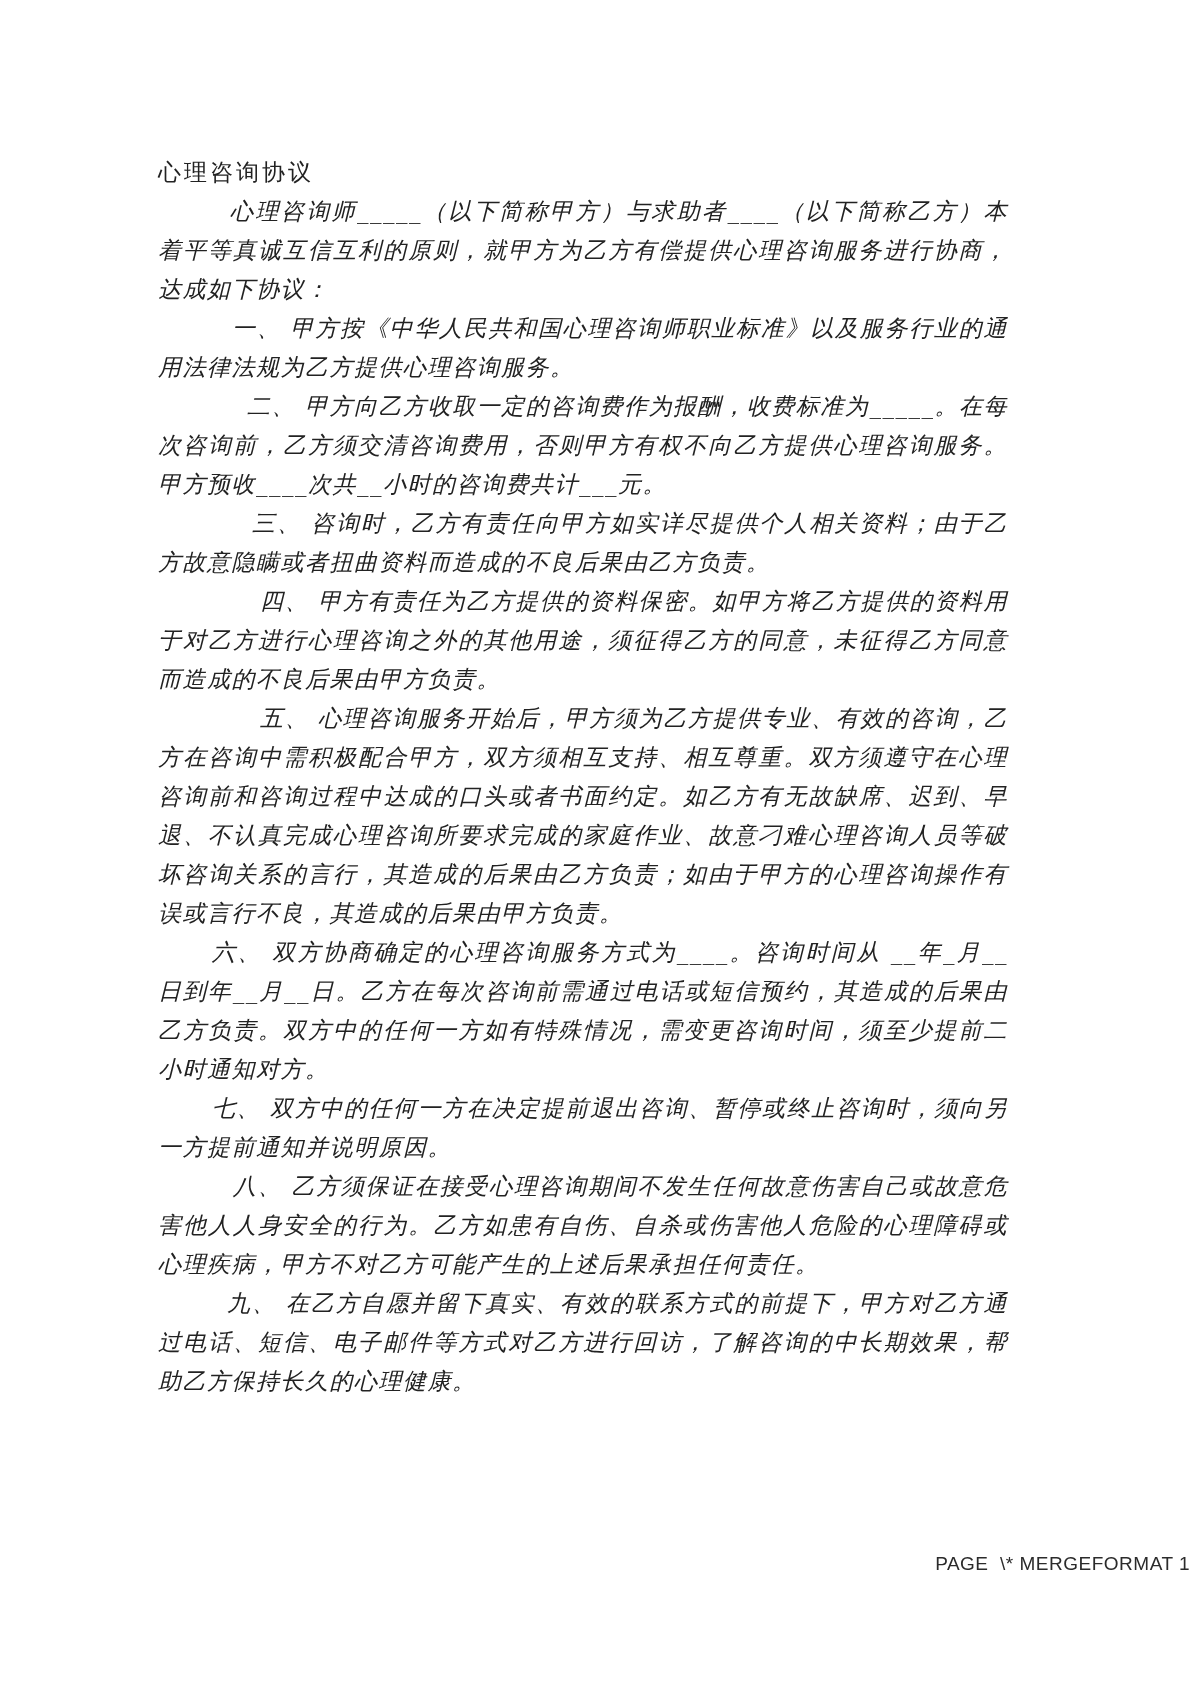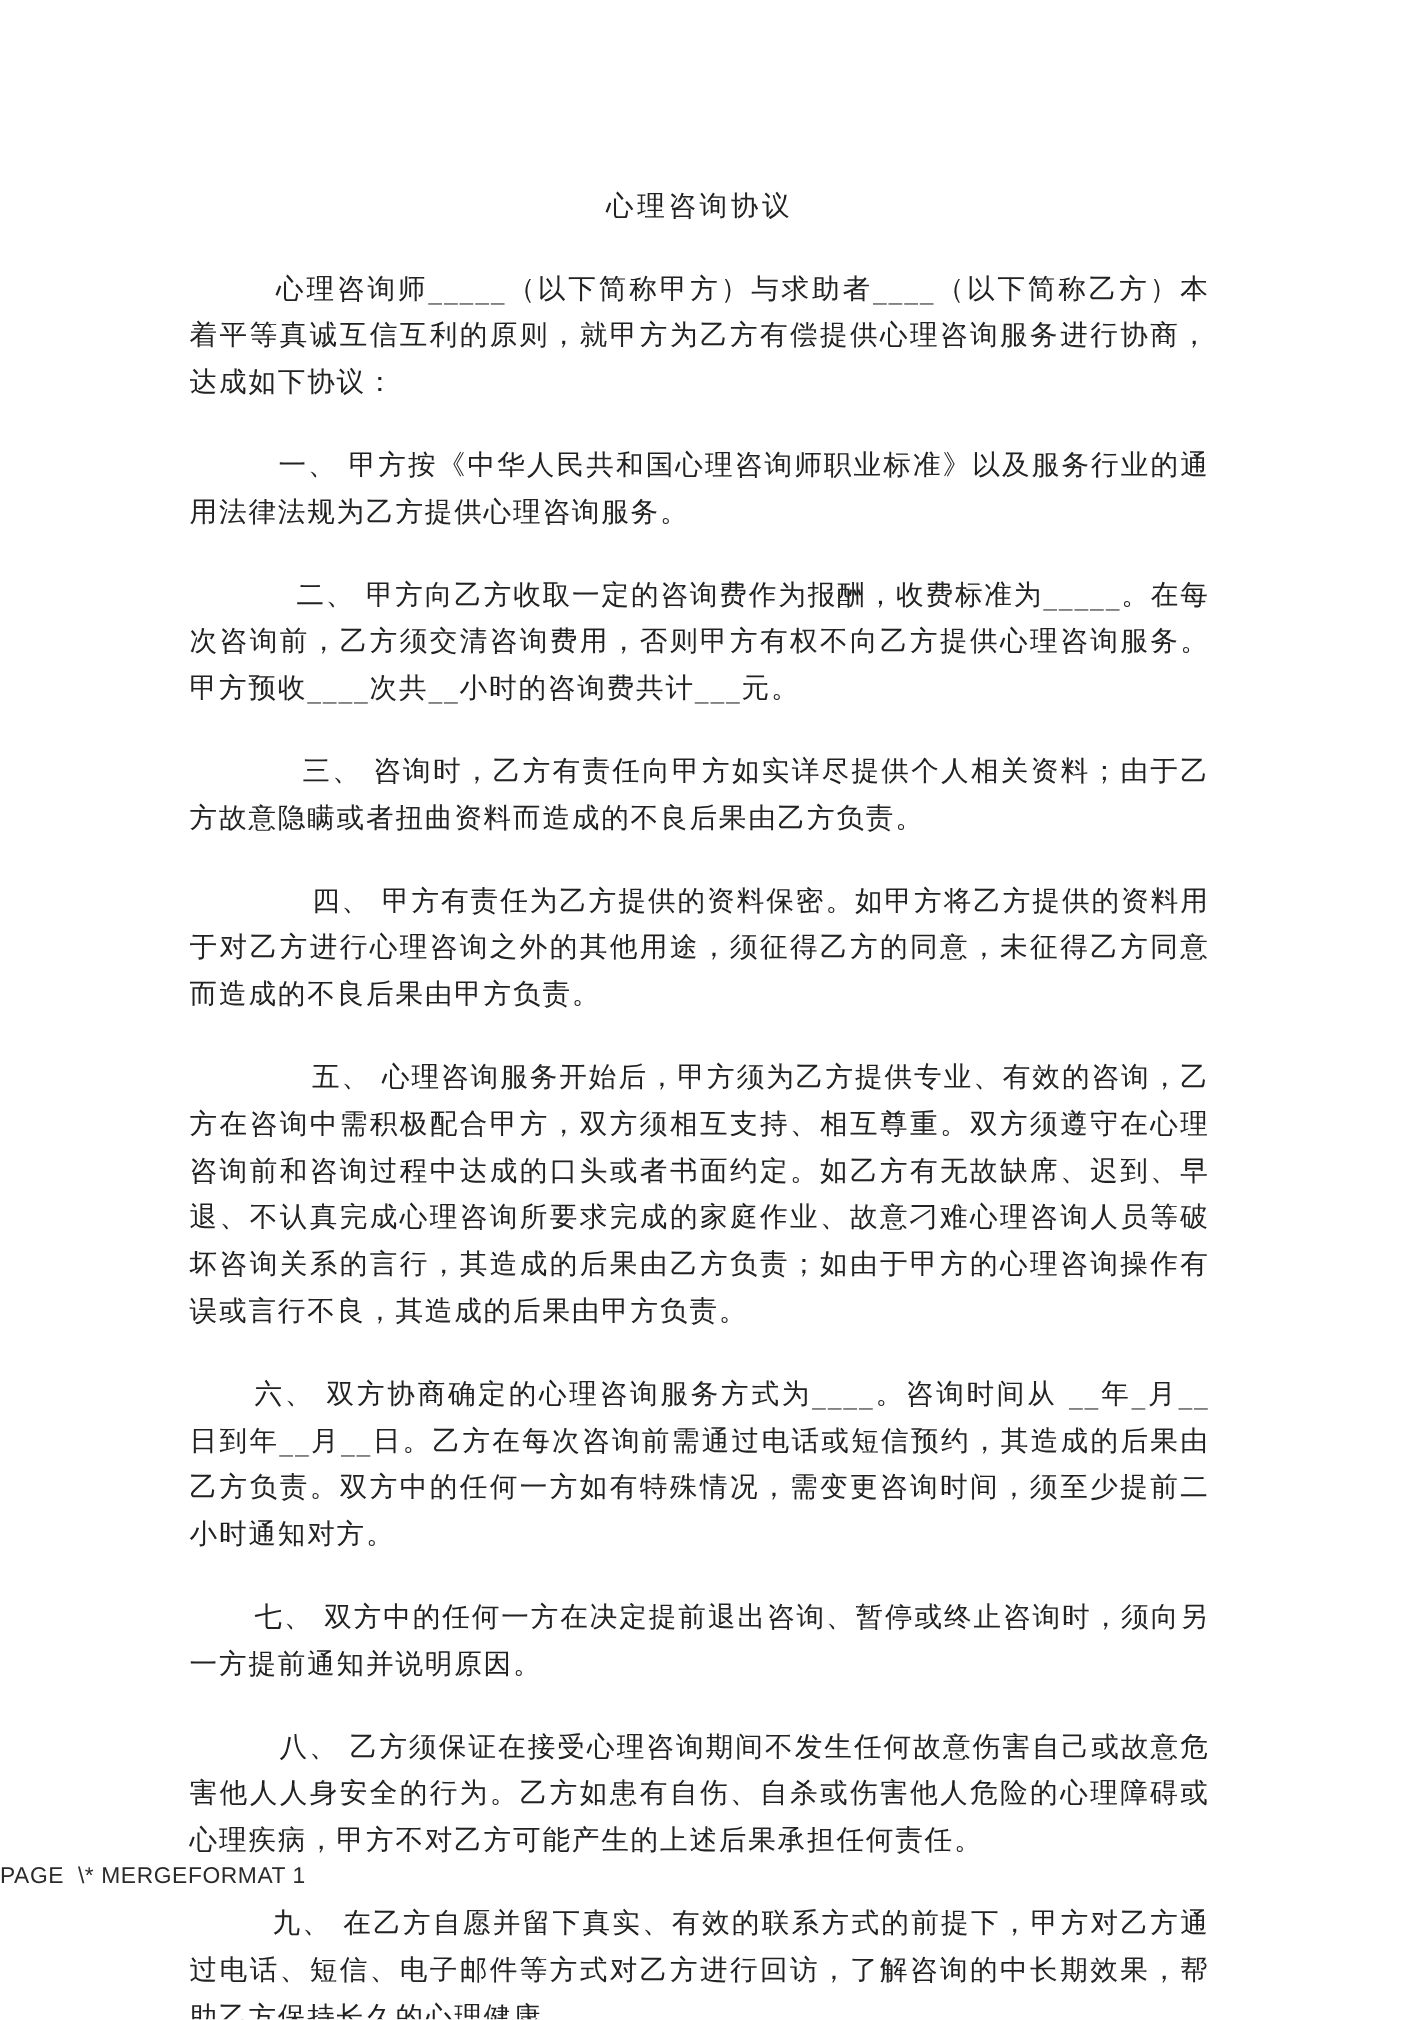--- a/index.html
+++ b/index.html
@@ -17,40 +17,40 @@
     padding: 152px 182px 0 158px;
     overflow: hidden;
     font-family: "DejaVu Serif", "Liberation Serif", serif;
     color: var(--text-color, #222222);
   }
   .doc-title {
     margin: 0;
     font-size: 23px;
     font-weight: normal;
     line-height: 40px;
-    text-align: center;
     letter-spacing: 3px;
     color: var(--text-color, #222222);
   }
   .doc-body { display: block; }
   .para {
-    margin: 30px 0 0 0;
+    margin: 0 0 0 0;
     font-size: 23px;
     line-height: 39px;
     letter-spacing: 1.5px;
     text-align: justify;
     text-justify: inter-character;
     color: var(--text-color, #222222);
+    font-style: italic;
   }
   .doc-footer {
     position: absolute;
     left: 0;
     right: 0;
     bottom: 108px;
-    text-align: left;
+    text-align: right;
     font-family: "Liberation Sans", "DejaVu Sans", sans-serif;
     font-size: 19px;
     letter-spacing: 0.5px;
     white-space: pre-wrap;
     color: var(--footer-color, #2b2b2b);
   }
 </style>
 </head>
 <body>
 

